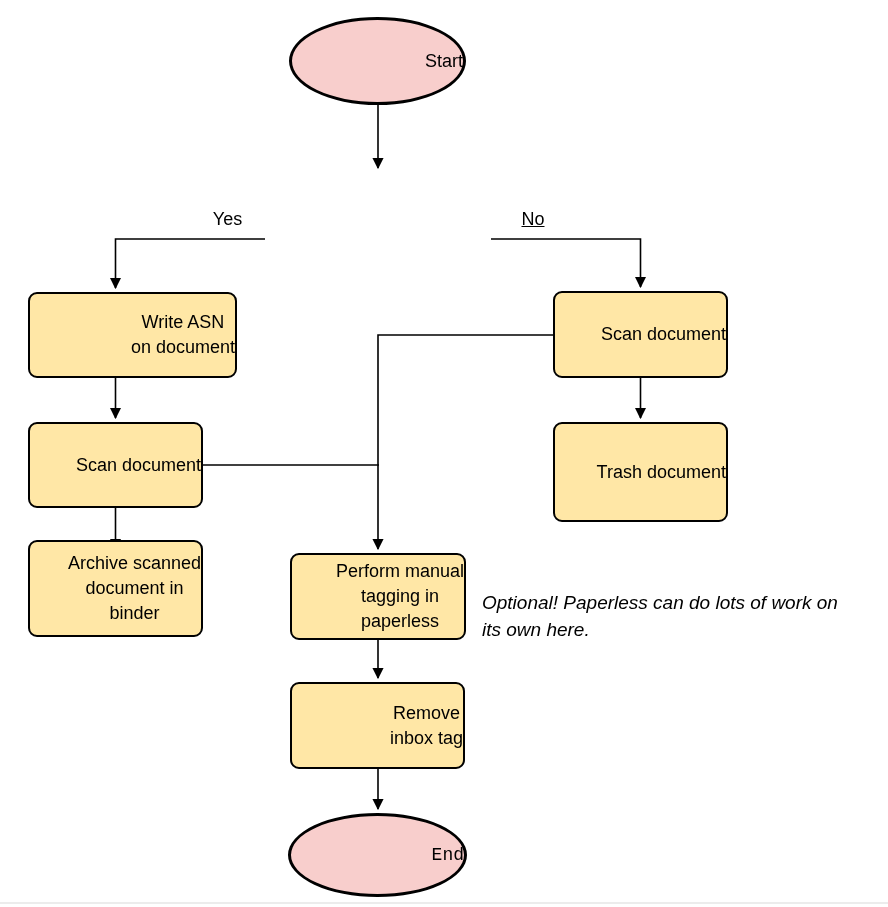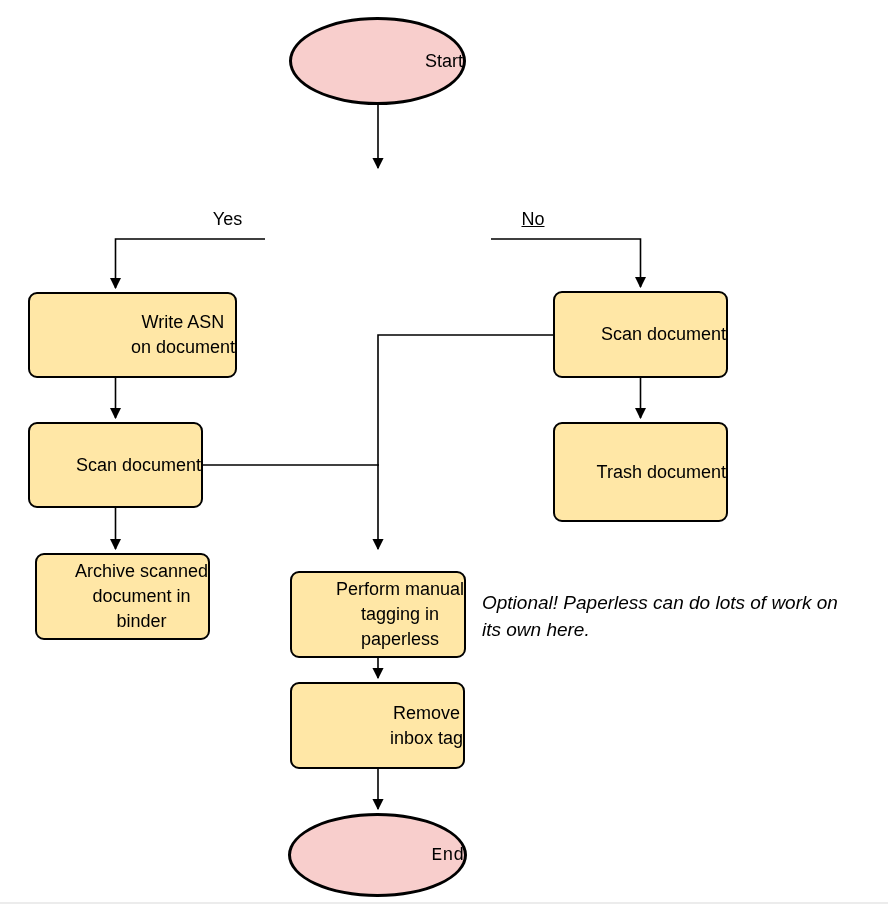--- a/index.html
+++ b/index.html
@@ -72,35 +72,35 @@
 
   <div class="node process" style="left:28px; top:292px; width:209px; height:86px;">
     <span class="lbl">Write ASN
 on document</span>
   </div>
 
   <div class="node process" style="left:28px; top:422px; width:175px; height:86px;">
     <span class="lbl">Scan document</span>
   </div>
 
-  <div class="node process" style="left:28px; top:553px; width:175px; height:87px;margin-left:7px;">
+  <div class="node process" style="left:28px; top:540px; width:175px; height:97px;">
     <span class="lbl">Archive scanned
 document in
 binder</span>
   </div>
 
   <div class="node process" style="left:553px; top:291px; width:175px; height:87px;">
     <span class="lbl">Scan document</span>
   </div>
 
   <div class="node process" style="left:553px; top:422px; width:175px; height:100px;">
     <span class="lbl">Trash document</span>
   </div>
 
-  <div class="node process" style="left:290px; top:553px; width:176px; height:87px;margin-top:18px;">
+  <div class="node process" style="left:290px; top:553px; width:176px; height:87px;">
     <span class="lbl">Perform manual
 tagging in
 paperless</span>
   </div>
 
   <div class="note">Optional! Paperless can do lots of work on
 its own here.</div>
 
   <div class="node process" style="left:290px; top:682px; width:175px; height:87px;padding-left:47px;">
     <span class="lbl">Remove

